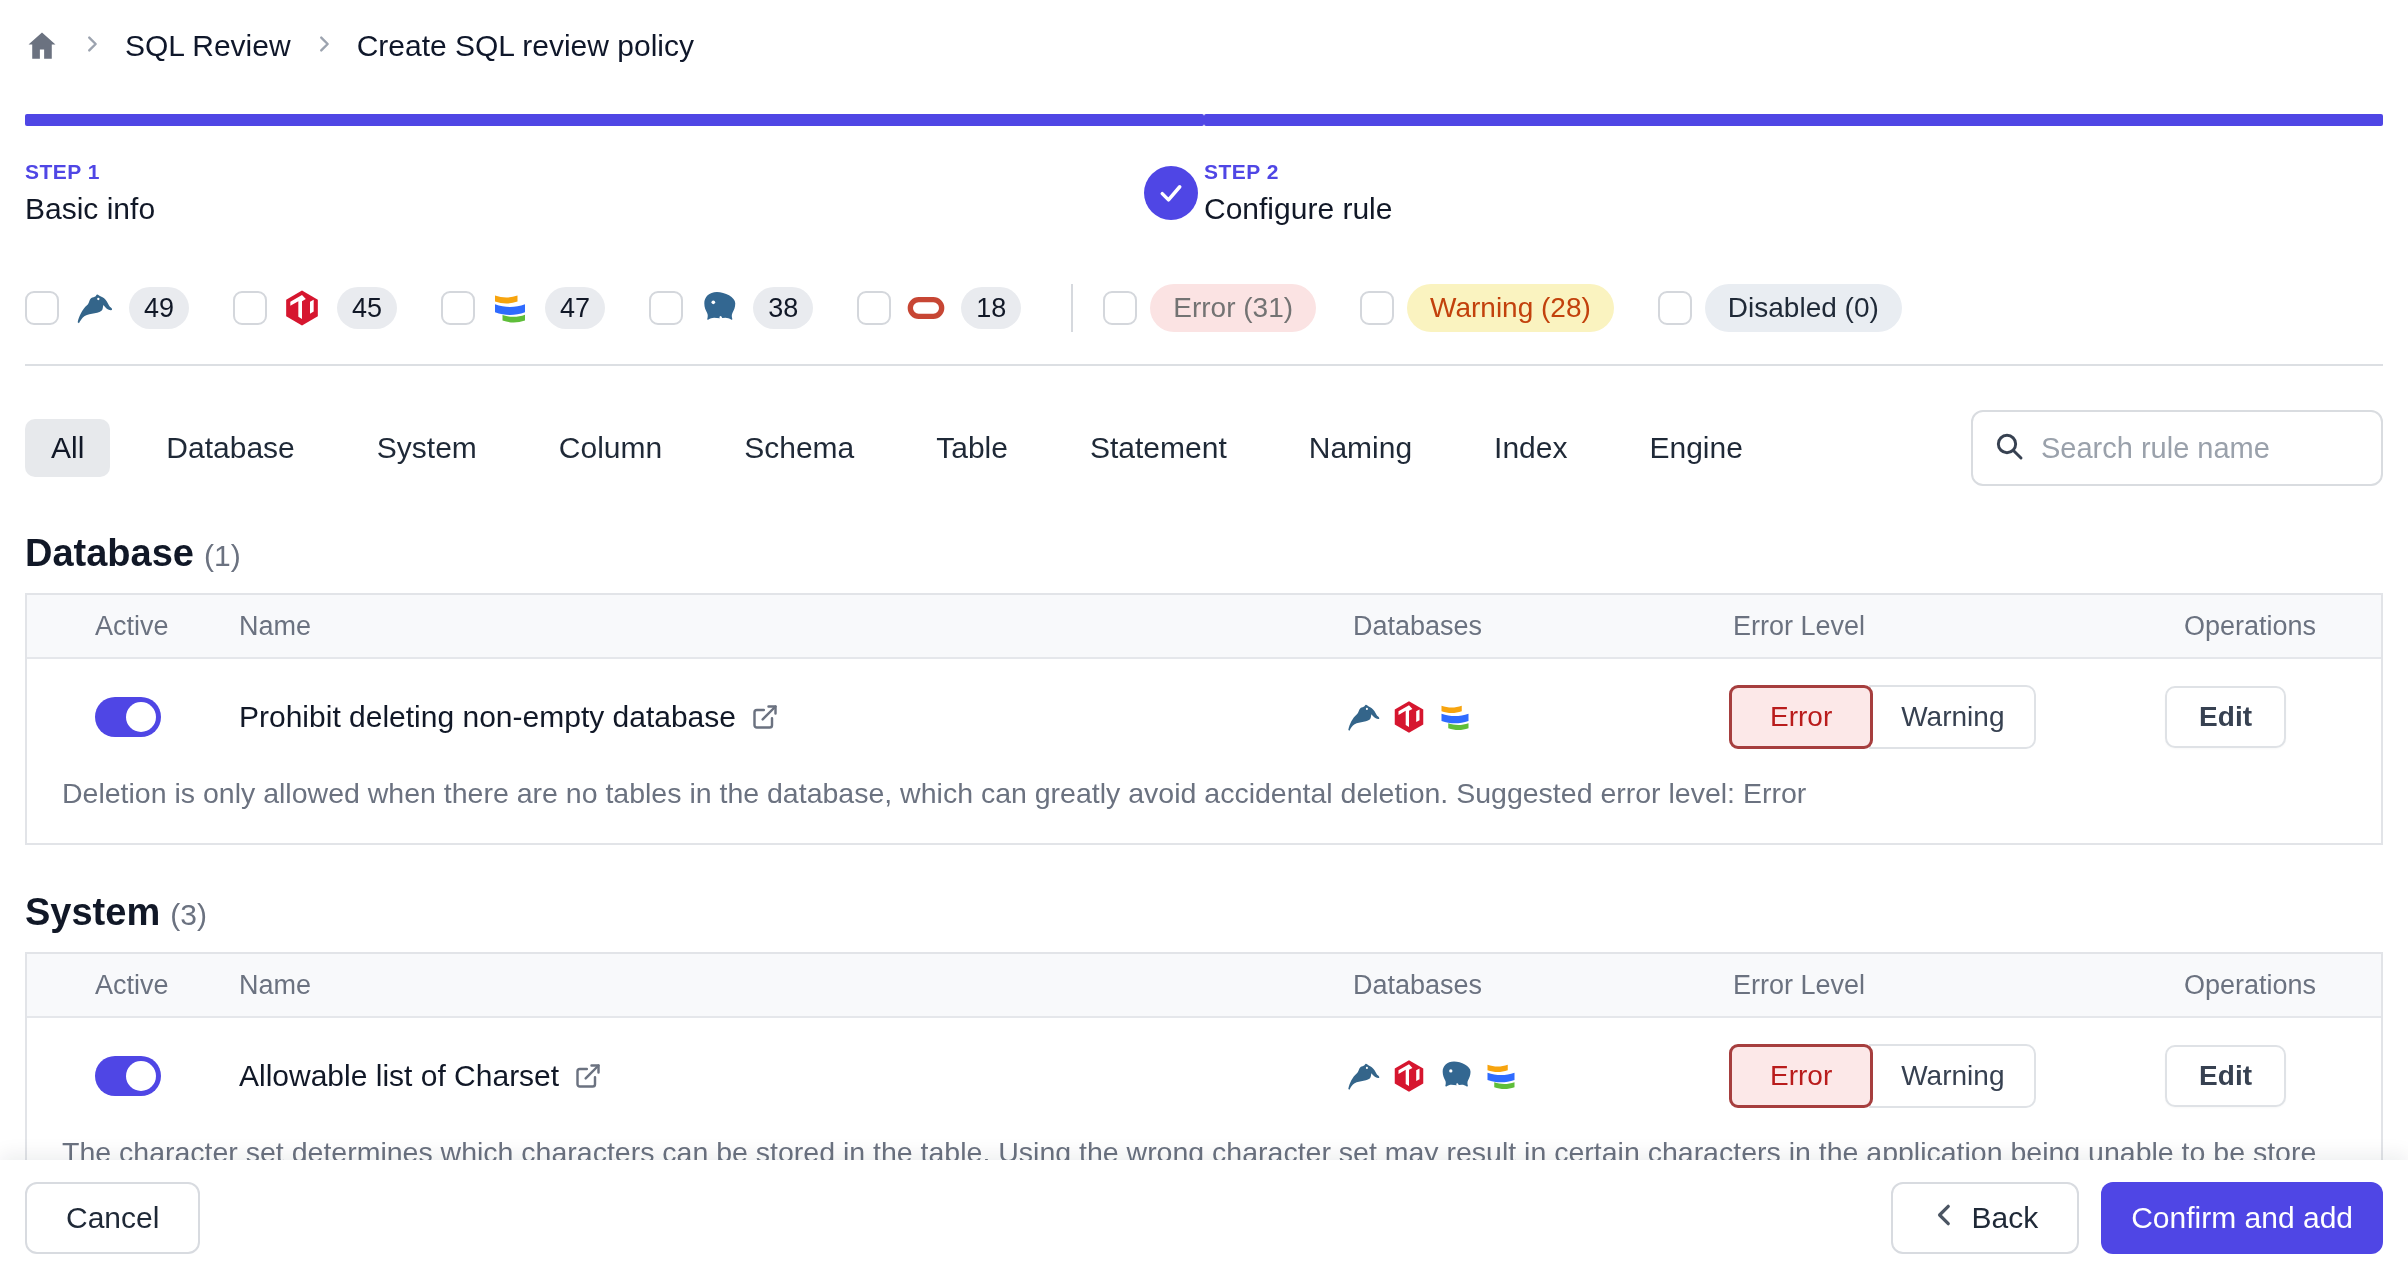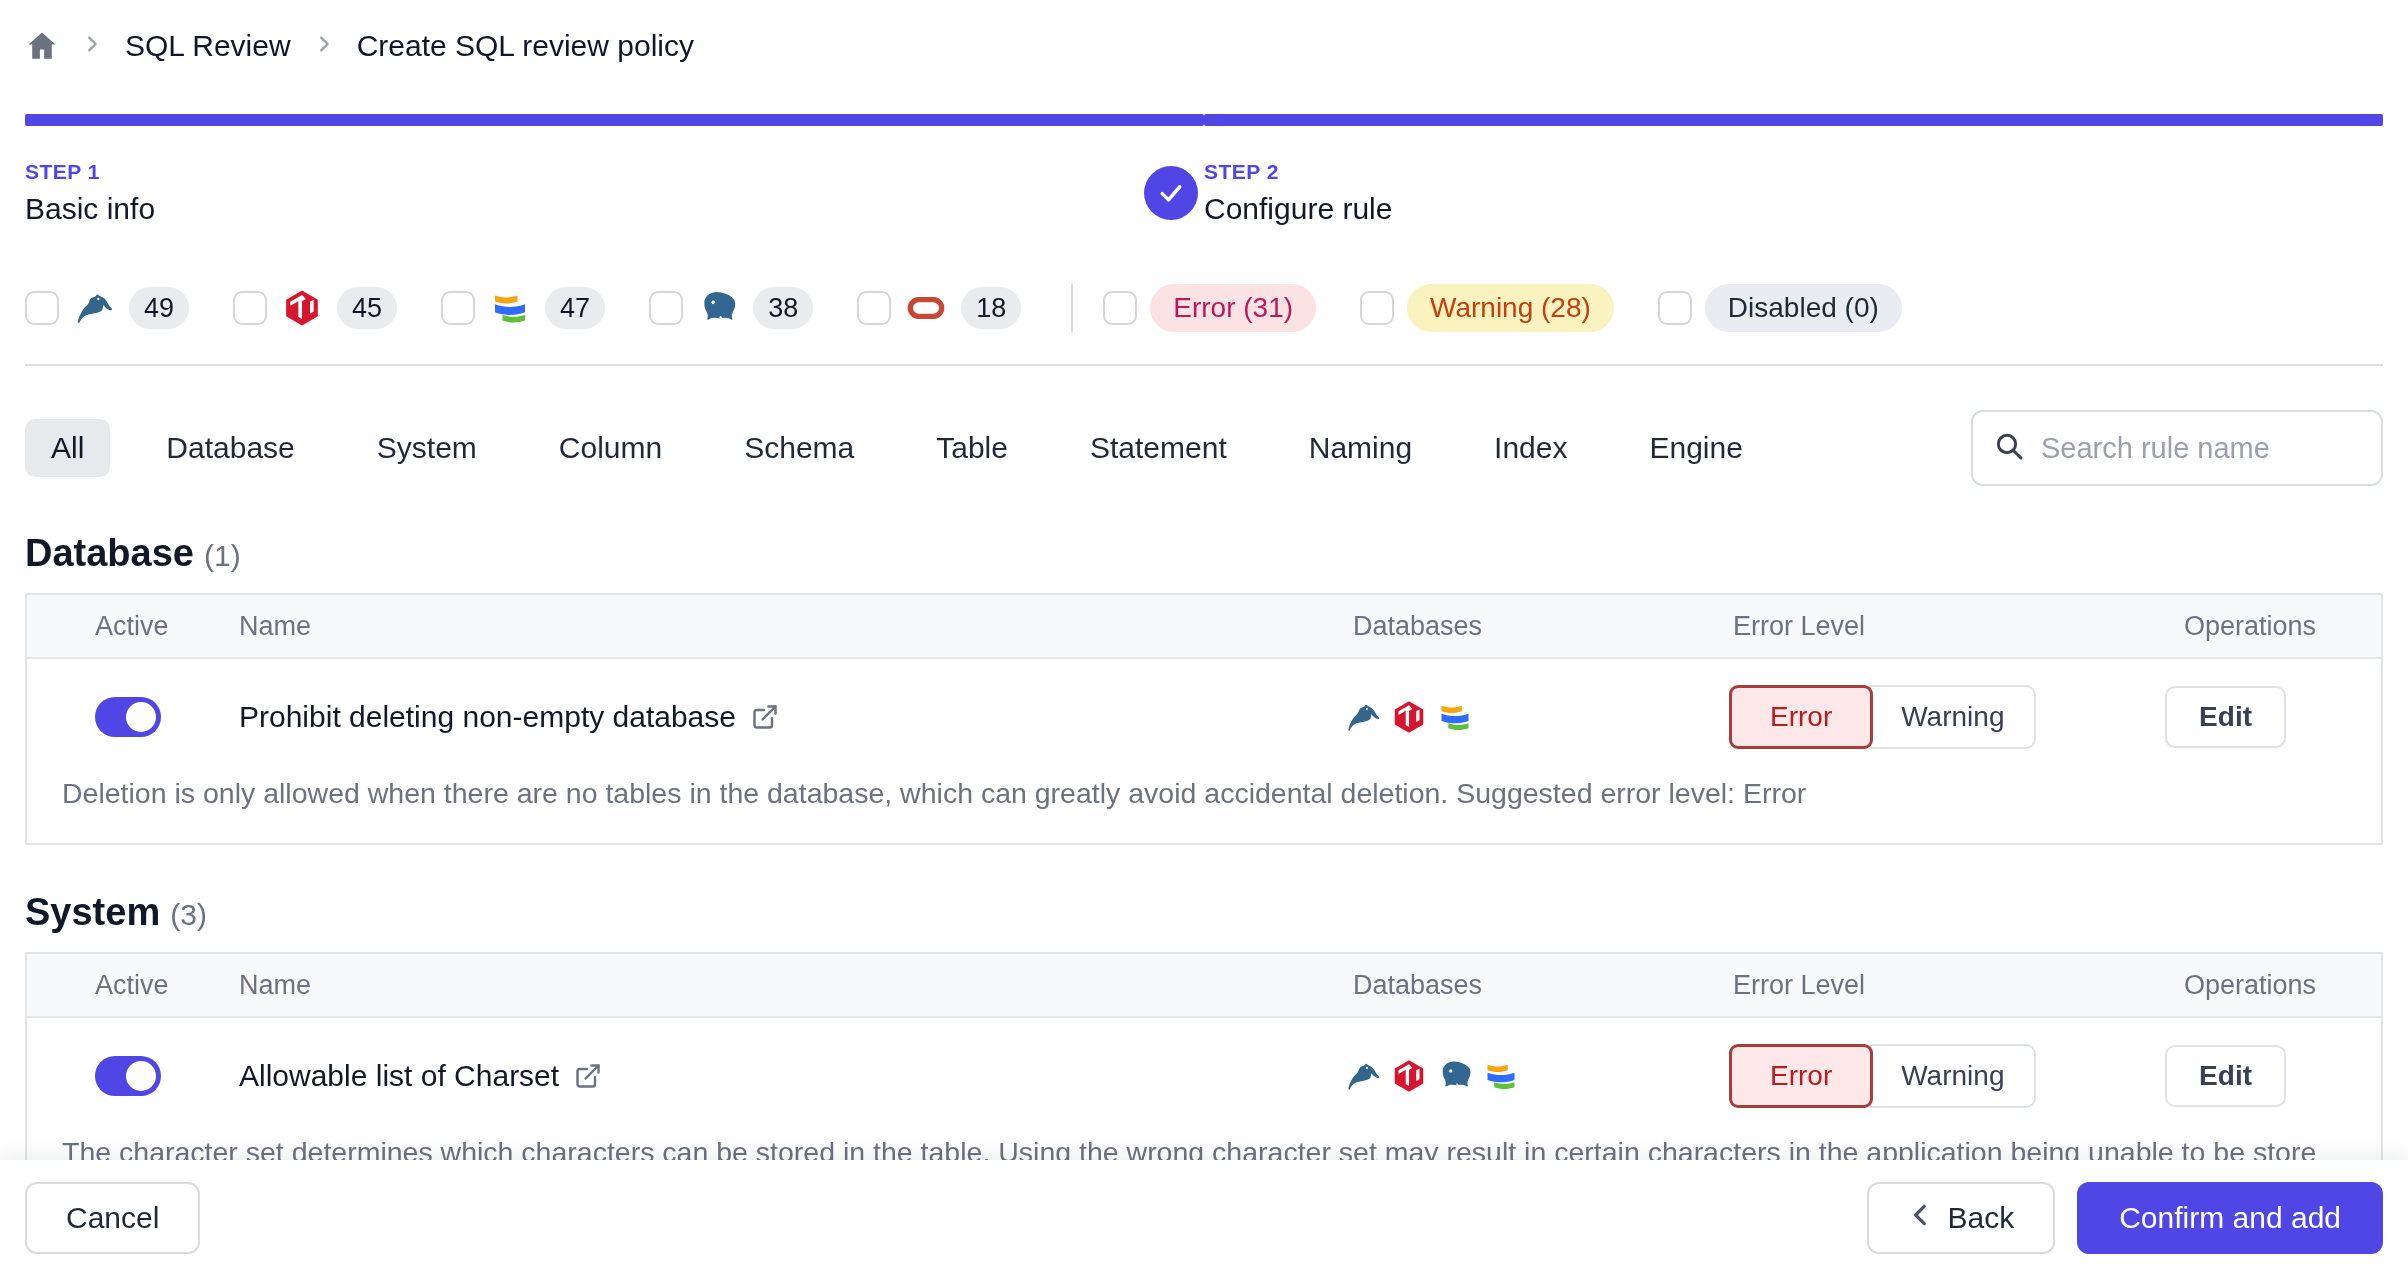--- a/index.html
+++ b/index.html
@@ -25,21 +25,21 @@
   
   .filters { display:flex; align-items:center; margin-top:56px; height:52px; }
   .fgroup { display:flex; align-items:center; gap:13px; margin-right:44px; }
   .checkbox { width:34px; height:34px; border:2px solid #d4d7dc; border-radius:9px; background:#fff; flex:none; }
   .engine-ic { width:44px; height:40px; display:flex; align-items:center; justify-content:center; }
   .engine-ic svg { width:40px; height:40px; display:block; }
   .count-badge { background:#e9ebef; color:#111827; border-radius:999px; padding:4px 15px;
     font-size:27px; line-height:34px; }
   .vdivider { width:2px; height:48px; background:#d6d9de; margin:0 30px 0 6px; }
   .chip { border-radius:999px; padding:7px 23px; font-size:28px; line-height:34px; font-weight:400; }
-  .chip.error { background:#fbe3e3; color:#be185d; }
+  .chip.error { background:#fbe3e3; color:#737373; }
   .chip.warning { background:#faf3c0; color:#c2410c; }
   .chip.disabled { background:#e9edf2; color:#1f2937; }
 
   .rule-sep { border:none; border-top:2px solid #dcdfe3; margin-top:30px; }
 
   
   .tabbar { display:flex; align-items:center; margin-top:44px; }
   .tab { font-size:30px; color:#1f2937; padding:12px 26px; border-radius:10px; margin-right:30px; }
   .tab.active { background:#e7e9ec; color:#111827; }
   .searchbox { margin-left:auto; width:412px; height:76px; border:2px solid #d9dce0; border-radius:12px;
@@ -75,21 +75,21 @@
   .rule-desc { font-size:28.5px; color:#6b7280; line-height:1.55; margin:14px 60px 28px 35px; word-break:break-all; }
 
   
   .footer { position:fixed; left:0; right:0; bottom:0; height:116px; background:#fff;
     box-shadow:0 -6px 18px rgba(15,23,42,.07); display:flex; align-items:center;
     justify-content:space-between; padding:0 25px; z-index:5; }
   .btn { font-family:inherit; cursor:pointer; }
   .btn-plain { background:#fff; border:2px solid #d8dbe0; border-radius:12px; color:#1f2937;
     font-size:30px; font-weight:500; height:72px; padding:0 39px; display:flex; align-items:center; gap:14px; }
   .btn-primary { background:#4f46e5; border:none; border-radius:12px; color:#fff;
-    font-size:30px; font-weight:500; height:72px; padding:0 42px; }
+    font-size:30px; font-weight:500; height:72px; padding:0 30px; }
   .footer-right { display:flex; align-items:center; gap:22px; }
   .ext-link svg { display:block; }
 </style>
 </head>
 <body>
 
 <div class="page">
 
   <div class="breadcrumb">
     <span class="crumb-icon">

